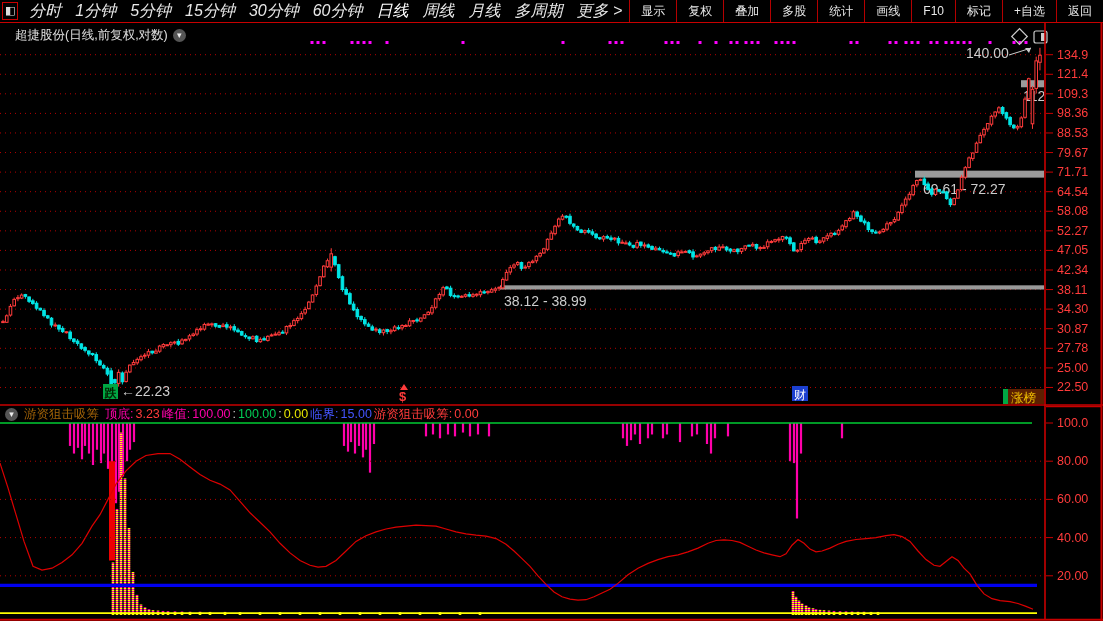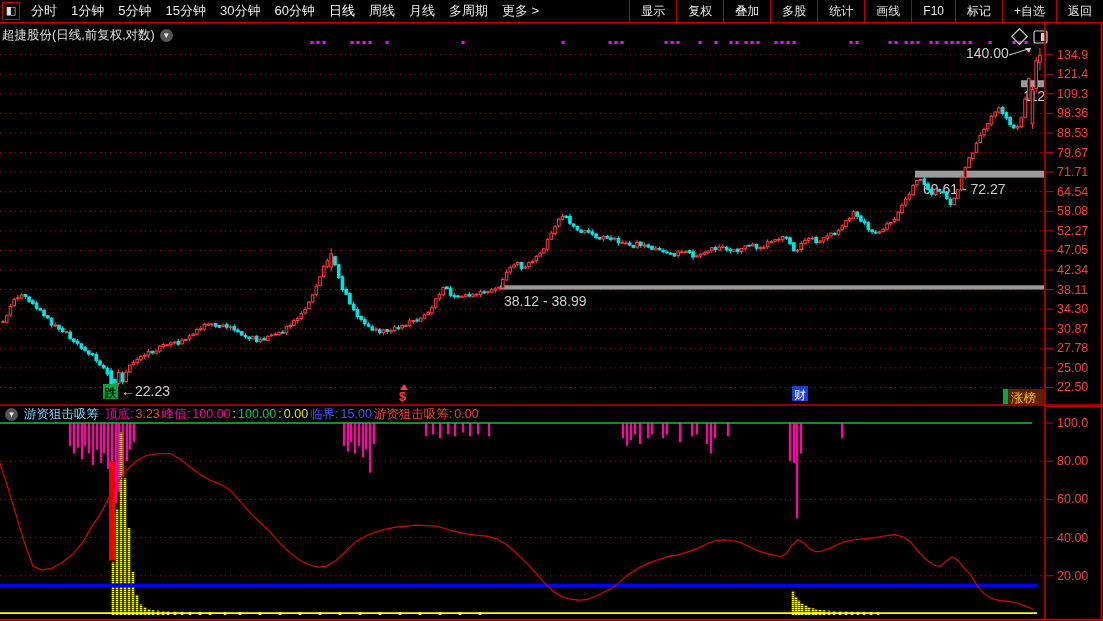--- a/index.html
+++ b/index.html
@@ -3,27 +3,27 @@
 <meta charset="utf-8">
 <style>
   html,body{margin:0;padding:0;background:#000;}
   #screen{position:relative;width:1103px;height:621px;background:#000;overflow:hidden;
     font-family:"Liberation Sans","DejaVu Sans",sans-serif;}
   
   #menubar{position:absolute;left:0;top:0;width:1103px;height:22px;background:#000;
     border-bottom:1px solid #c80000;display:flex;align-items:center;}
   #winicon{width:16px;height:16px;border:1px solid #c80000;margin:0 4px 0 2px;color:#ddd;
     font-size:11px;line-height:15px;text-align:center;}
-  .mitem{color:#e8e8e8;font-size:13px;padding:0 7px;white-space:nowrap;cursor:default;}
+  .mitem{color:#e8e8e8;font-size:16px;padding:0 7px;white-space:nowrap;cursor:default;font-style:italic;}
   .mitem.active{color:#ffffff;}
   #rmenu{margin-left:auto;display:flex;height:22px;}
   .rtem{color:#e8e8e8;font-size:12px;padding:0 11px;border-left:1px solid #b40000;
     height:22px;line-height:22px;white-space:nowrap;}
   
-  #title{position:absolute;left:2px;top:27px;color:#e0e0e0;font-size:12.5px;display:flex;align-items:center;gap:5px;}
+  #title{position:absolute;left:15px;top:27px;color:#e0e0e0;font-size:12.5px;display:flex;align-items:center;gap:5px;}
   .circlechev{width:13px;height:13px;border-radius:50%;background:#555;color:#eee;font-size:9px;
     line-height:13px;text-align:center;display:inline-block;}
   
   #indheader{position:absolute;left:0;top:406px;width:1040px;height:16px;display:flex;
     align-items:center;gap:6px;font-size:12.5px;white-space:nowrap;}
   #indheader .fld{letter-spacing:0;}
   svg text{font-family:"Liberation Sans","DejaVu Sans",sans-serif;}
 </style>
 </head>
 <body>
@@ -58,21 +58,21 @@
       </div>
   </div>
 
   <div id="title">
     <span>超捷股份(日线,前复权,对数)</span>
     <span class="circlechev">▾</span>
   </div>
 
   <div id="indheader">
     <span class="circlechev" style="margin-left:5px">▾</span>
-    <span style="color:#7dd3fc">游资狙击吸筹</span>
+    <span style="color:#a16207">游资狙击吸筹</span>
     <span id="indfields"><span class="fld" style="color: rgb(255, 0, 170); margin-right: 2px;">顶底:</span><span class="fld" style="color: rgb(255, 59, 59); margin-right: 2px;">3.23</span><span class="fld" style="color: rgb(255, 0, 170); margin-right: 2px;">峰值:</span><span class="fld" style="color: rgb(255, 0, 170); margin-right: 2px;">100.00</span><span class="fld" style="color: rgb(204, 204, 204); margin-right: 2px;">:</span><span class="fld" style="color: rgb(0, 204, 85); margin-right: 2px;">100.00</span><span class="fld" style="color: rgb(204, 204, 204); margin-right: 2px;">:</span><span class="fld" style="color: rgb(230, 230, 0); margin-right: 2px;">0.00</span><span class="fld" style="color: rgb(68, 85, 255); margin-right: 2px;">临界:</span><span class="fld" style="color: rgb(68, 85, 255); margin-right: 2px;">15.00</span><span class="fld" style="color: rgb(255, 59, 59); margin-right: 2px;">游资狙击吸筹:</span><span class="fld" style="color: rgb(255, 59, 59); margin-right: 2px;">0.00</span></span>
   </div>
 
   <svg id="plot" width="1103" height="621" style="position:absolute;left:0;top:0" xmlns="http://www.w3.org/2000/svg">
       <defs>
         <pattern id="stripes" width="3" height="2" patternUnits="userSpaceOnUse">
           <rect width="3" height="1" fill="#ffff00"></rect>
           <rect y="1" width="3" height="1" fill="#ff00aa"></rect>
         </pattern>
         <clipPath id="mainclip">

